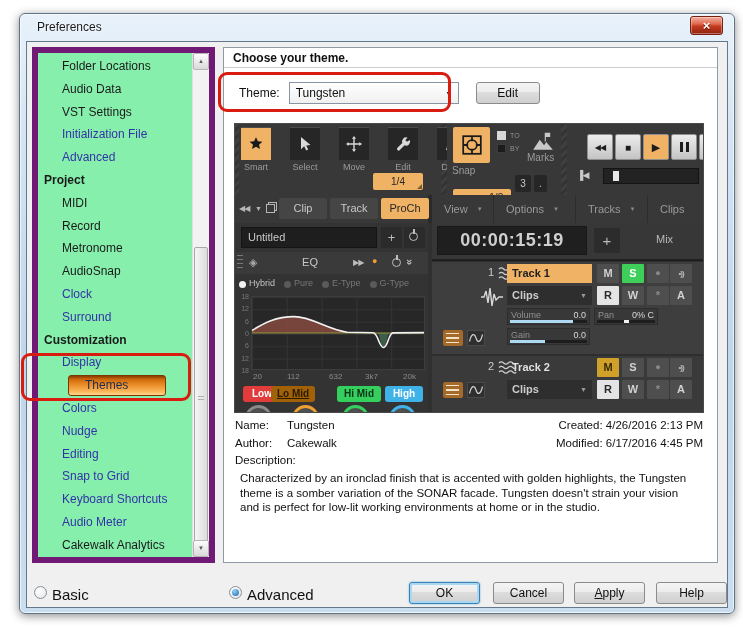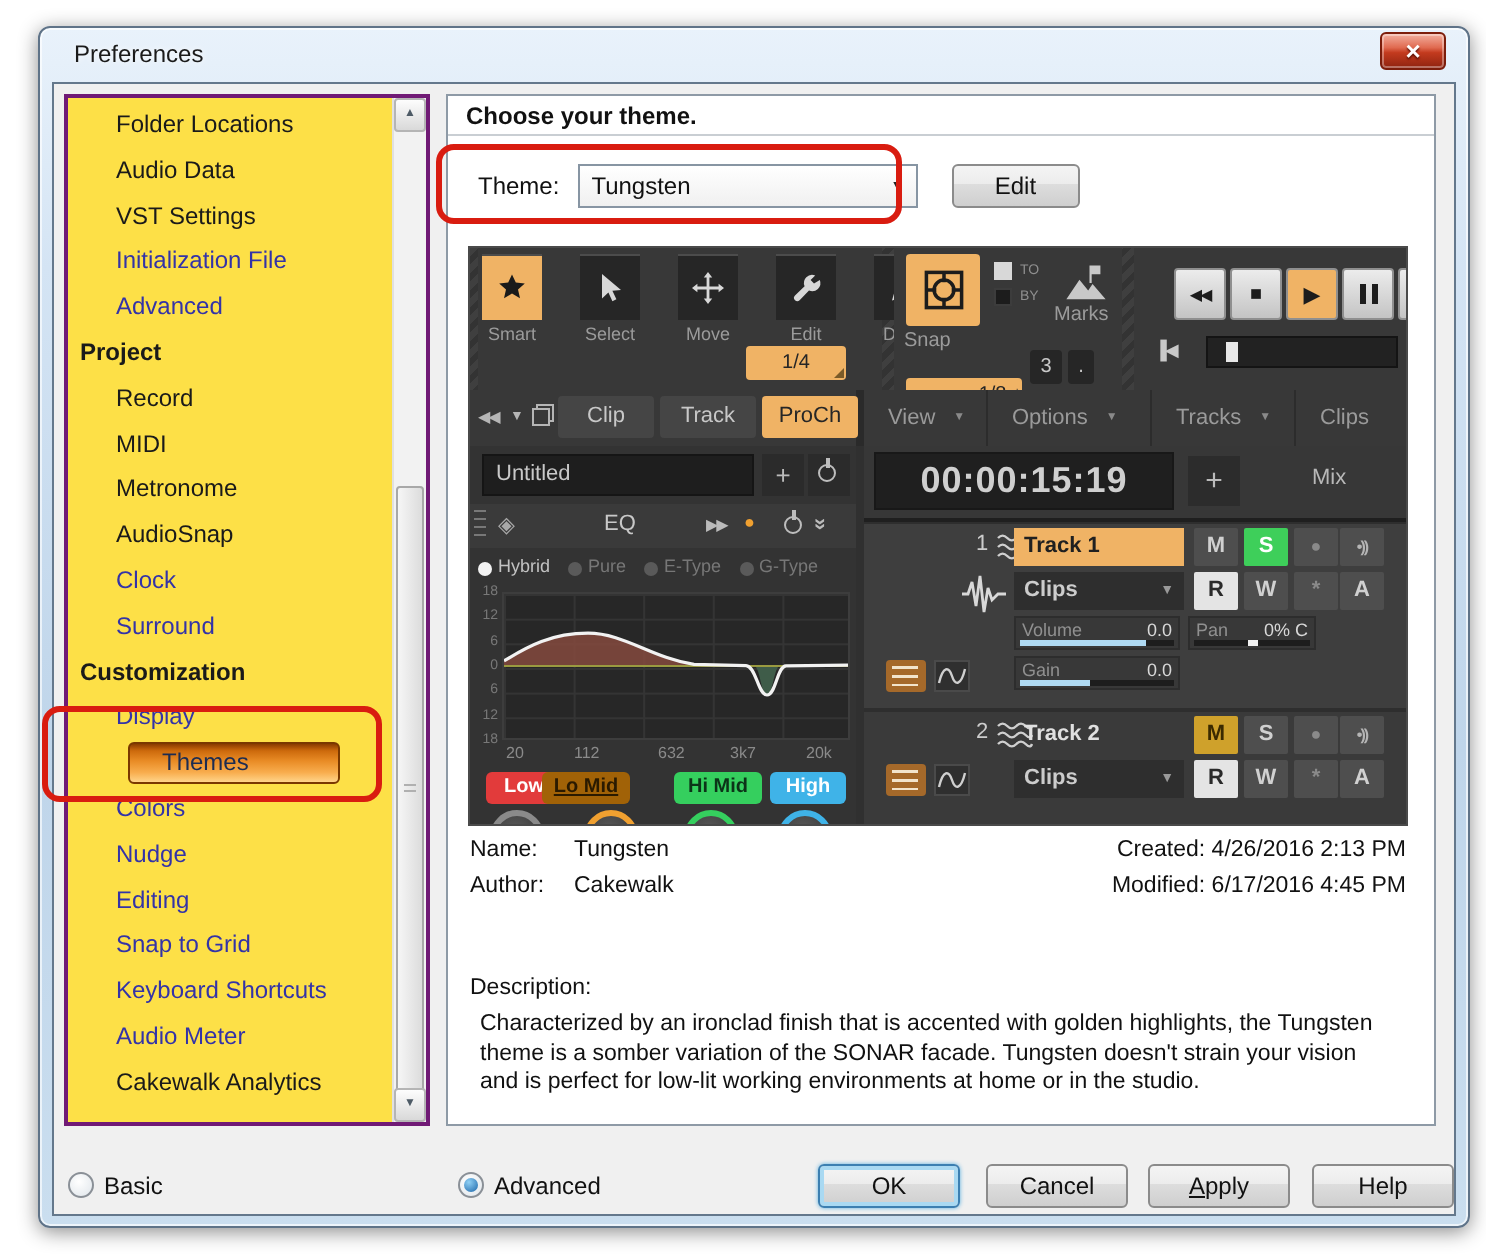--- a/index.html
+++ b/index.html
@@ -16,21 +16,21 @@
   .close-btn { position:absolute; top:2px; right:11px; width:33px; height:19px;
     background:linear-gradient(180deg,#f3b0a0 0%,#e06a50 40%,#c33a1e 55%,#8f2310 100%);
     border:1px solid #7c1d0b; border-radius:3px; color:#fff; font-weight:bold; font-size:13px;
     line-height:17px; text-align:center; text-shadow:0 1px 1px #5d1104; cursor:default;
     box-shadow:inset 0 0 0 1px rgba(255,255,255,.35); }
   .client { position:absolute; left:6px; top:27px; width:702px; height:567px;
     background:#f0f0f0; border:1px solid #64788c; }
 
   
   .sidebar { position:absolute; left:5px; top:5px; width:183px; height:516px;
-    background:#fde047; border:2px solid #701a75; }
+    background:#86efac; border:6px solid #701a75; }
   .sb-list { position:absolute; left:0; top:0; right:17px; bottom:0; padding-top:2px; overflow:hidden; }
   .sb-row { height:22.8px; line-height:22.8px; font-size:12px; color:#1a1a1a; padding-left:24px;
     white-space:nowrap; }
   .sb-row.hdr { font-weight:bold; padding-left:6px; }
   .sb-row.blue { color:#3333a8; }
   .sb-row.sel { height:20.8px; line-height:19.8px; margin:1px 26px 1px 30px; padding-left:16px;
     border-radius:3px; border:1px solid #7a3800; color:#1c2c52;
     background:linear-gradient(180deg,#8a3c00 0%,#cd6a0c 18%,#e98c26 45%,#f8ad4e 75%,#ffd489 100%); }
   
   .sb-scroll { position:absolute; right:0; top:0; width:17px; height:100%; background:#f2f2f2; border-left:1px solid #e0e0e0; }
@@ -60,30 +60,30 @@
   
   .annot { position:absolute; border:3px solid #d91c10; border-radius:9px; z-index:40; pointer-events:none; }
   .annot-theme { left:198px; top:58px; width:233px; height:40px; }
   .annot-themes-item { left:1px; top:339px; width:170px; height:48px; }
 
   
   .meta { position:absolute; left:11px; top:369px; width:473px; font-size:11.5px; color:#111; }
   .meta-row { display:flex; height:18px; line-height:16px; }
   .meta-row .lab { width:52px; }
   .meta-row .right { margin-left:auto; padding-right:5px; }
-  .meta-desc-label { height:16px; line-height:15px;margin-top:34px; }
+  .meta-desc-label { height:16px; line-height:15px; }
   .meta-desc { margin-top:2px; padding-left:5px; width:460px; line-height:1.28; }
 
   
   .footer { position:absolute; left:0; top:527px; width:100%; height:39px; }
   .radio { position:absolute; width:13px; height:13px; border-radius:50%; border:1px solid #8a9097;
     background:radial-gradient(circle at 40% 35%,#ffffff,#dfe5ea); }
   .radio.on::after { content:""; display:block; width:7px; height:7px; margin:2px; border-radius:50%;
     background:radial-gradient(circle at 35% 30%,#8fd0f5,#1d66a9); }
-  .radio-label { position:absolute; font-size:12px; color:#111;text-align:center; }
+  .radio-label { position:absolute; font-size:15px; color:#111;text-align:center; }
   .foot-btn { position:absolute; top:13px; width:71px; }
   .foot-btn.focused { border-color:#3c7fb1; box-shadow:0 0 0 2px #a9d9f2 inset, 0 0 2px #5ab0e0; }
   .foot-btn .u { text-decoration:underline; }
 
   
   .pv { position:absolute; left:10px; top:75px; width:470px; height:290px; background:#303030;
     border:1px solid #4a4a4a; overflow:hidden; font-size:10px; color:#c8c8c8; }
   .pv * { position:absolute; }
   .pv-toolbar { left:0; top:0; width:470px; height:71px;
     background:repeating-linear-gradient(135deg,#3f3f3f 0 3px,#333 3px 6px); }
@@ -228,22 +228,22 @@
   <div class="client">
 
     <div class="sidebar">
       <div class="sb-list">
           <div class="sb-row">Folder Locations</div>
           <div class="sb-row">Audio Data</div>
           <div class="sb-row">VST Settings</div>
           <div class="sb-row blue">Initialization File</div>
           <div class="sb-row blue">Advanced</div>
           <div class="sb-row hdr">Project</div>
+          <div class="sb-row">MIDI</div>
           <div class="sb-row">Record</div>
-          <div class="sb-row">MIDI</div>
           <div class="sb-row">Metronome</div>
           <div class="sb-row">AudioSnap</div>
           <div class="sb-row blue">Clock</div>
           <div class="sb-row blue">Surround</div>
           <div class="sb-row hdr">Customization</div>
           <div class="sb-row blue">Display</div>
           <div class="sb-row sel">Themes</div>
           <div class="sb-row blue">Colors</div>
           <div class="sb-row blue">Nudge</div>
           <div class="sb-row blue">Editing</div>

